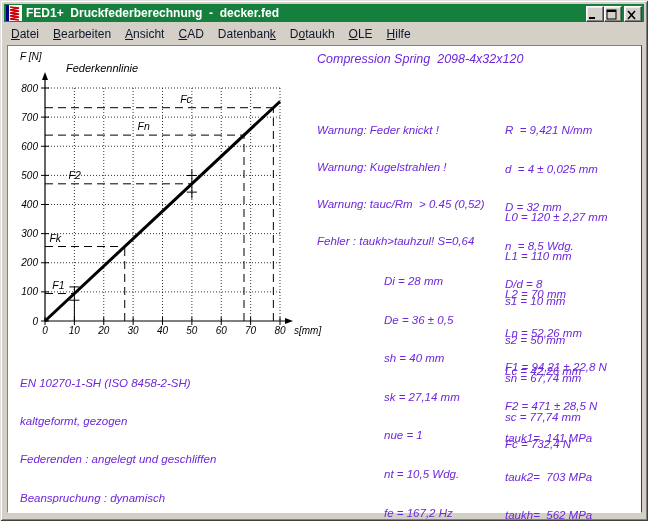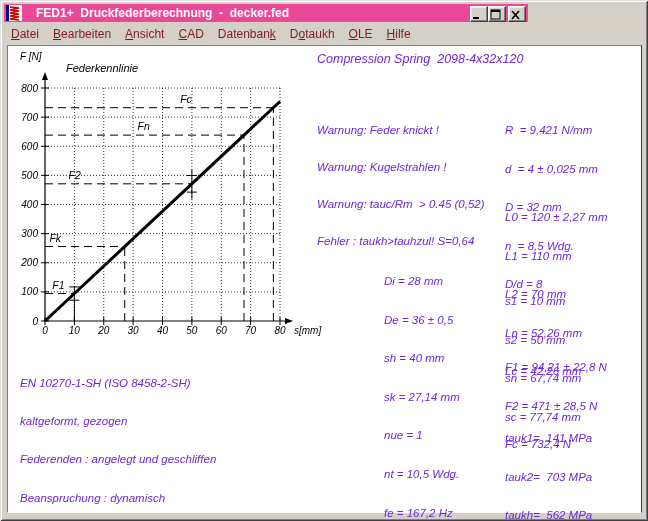--- a/index.html
+++ b/index.html
@@ -1,31 +1,31 @@
 <!DOCTYPE html>
 <html><head>
 <meta charset="utf-8">
 <style>
   html,body{margin:0;padding:0;width:648px;height:521px;overflow:hidden;background:#d4d0c8;
             font-family:"Liberation Sans",sans-serif;}
   .window{position:absolute;left:0;top:0;width:648px;height:521px;background:#d4d0c8;
           box-shadow:inset 1px 1px 0 #dfdfdf,inset -1px -1px 0 #404040,
                      inset 2px 2px 0 #ffffff,inset -2px -2px 0 #808080;}
-  .titlebar{position:absolute;left:4px;top:4px;width:524px;height:18px;background:#ec4899;
-            display:flex;align-items:center;gap:10px;}
+  .titlebar{position:absolute;left:4px;top:4px;width:640px;height:18px;background:#15803d;
+            display:flex;align-items:center;}
   .app-icon{width:16px;height:16px;margin-left:2px;flex:0 0 auto;}
   .title-text{color:#ffffff;font-weight:bold;font-size:12px;margin-left:4px;white-space:pre;}
   .winbtns{position:absolute;right:2px;top:2px;display:flex;}
   .btn{width:16px;height:14px;background:#d4d0c8;margin-left:0;position:relative;
        border-top:1px solid #fff;border-left:1px solid #fff;
        border-right:1px solid #404040;border-bottom:1px solid #404040;
        box-shadow:inset -1px -1px 0 #808080,inset 1px 1px 0 #ececec;}
   .btn.close{margin-left:2px;}
   .menubar{position:absolute;left:4px;top:23px;width:640px;height:21px;background:#d4d0c8;
-           display:flex;align-items:center;font-size:12px;color:#7f1d1d;}
+           display:flex;align-items:center;font-size:12px;color:#0f172a;}
   .menu-item{padding:2px 7px;white-space:pre;}
   .menu-item .u{text-decoration:underline;}
   .client{position:absolute;left:7px;top:45px;width:633px;height:466px;background:#ffffff;
           border-top:1px solid #808080;border-left:1px solid #808080;
           border-bottom:1px solid #fff;border-right:1px solid #404040;}
   svg.chart{position:absolute;left:0;top:0;width:648px;height:521px;}
   .tblock{position:absolute;color:#6d28d9;font-style:italic;font-size:11.5px;white-space:pre;}
   .tblock div{white-space:pre;}
   .note{font-size:12.5px;}
   .lh13 div{line-height:13px;}

